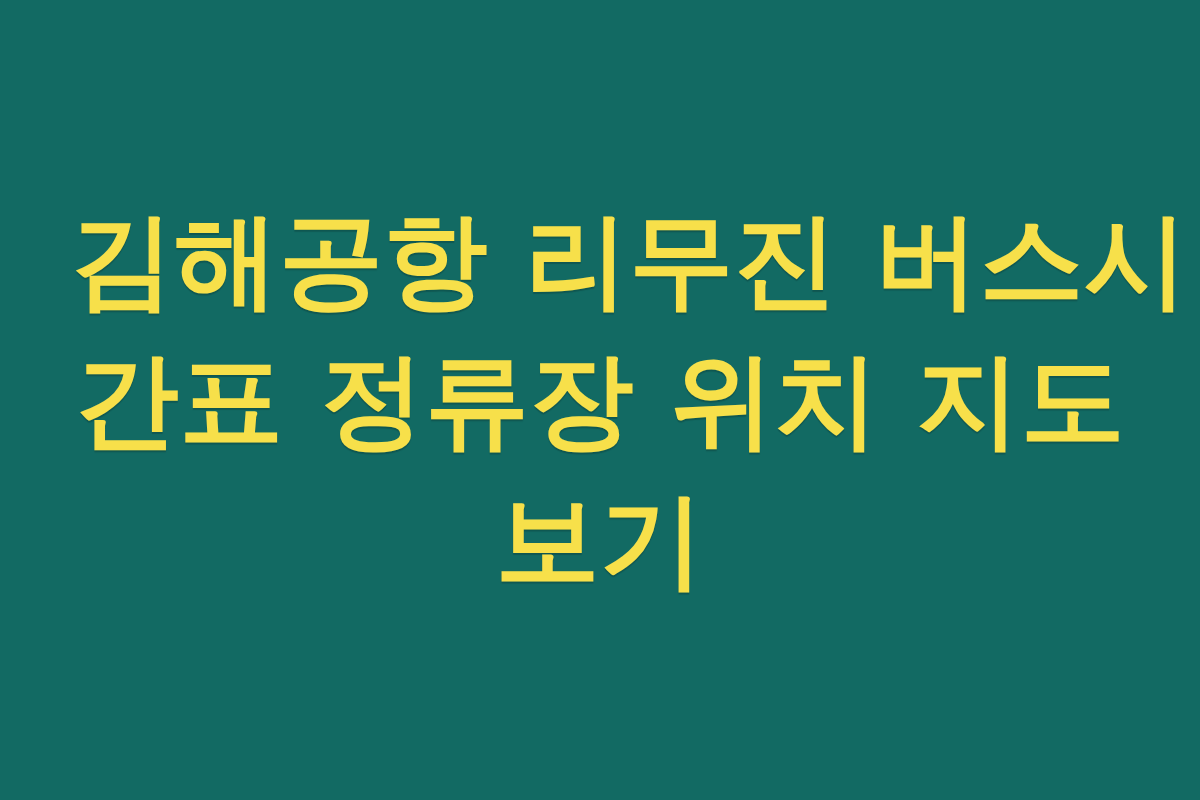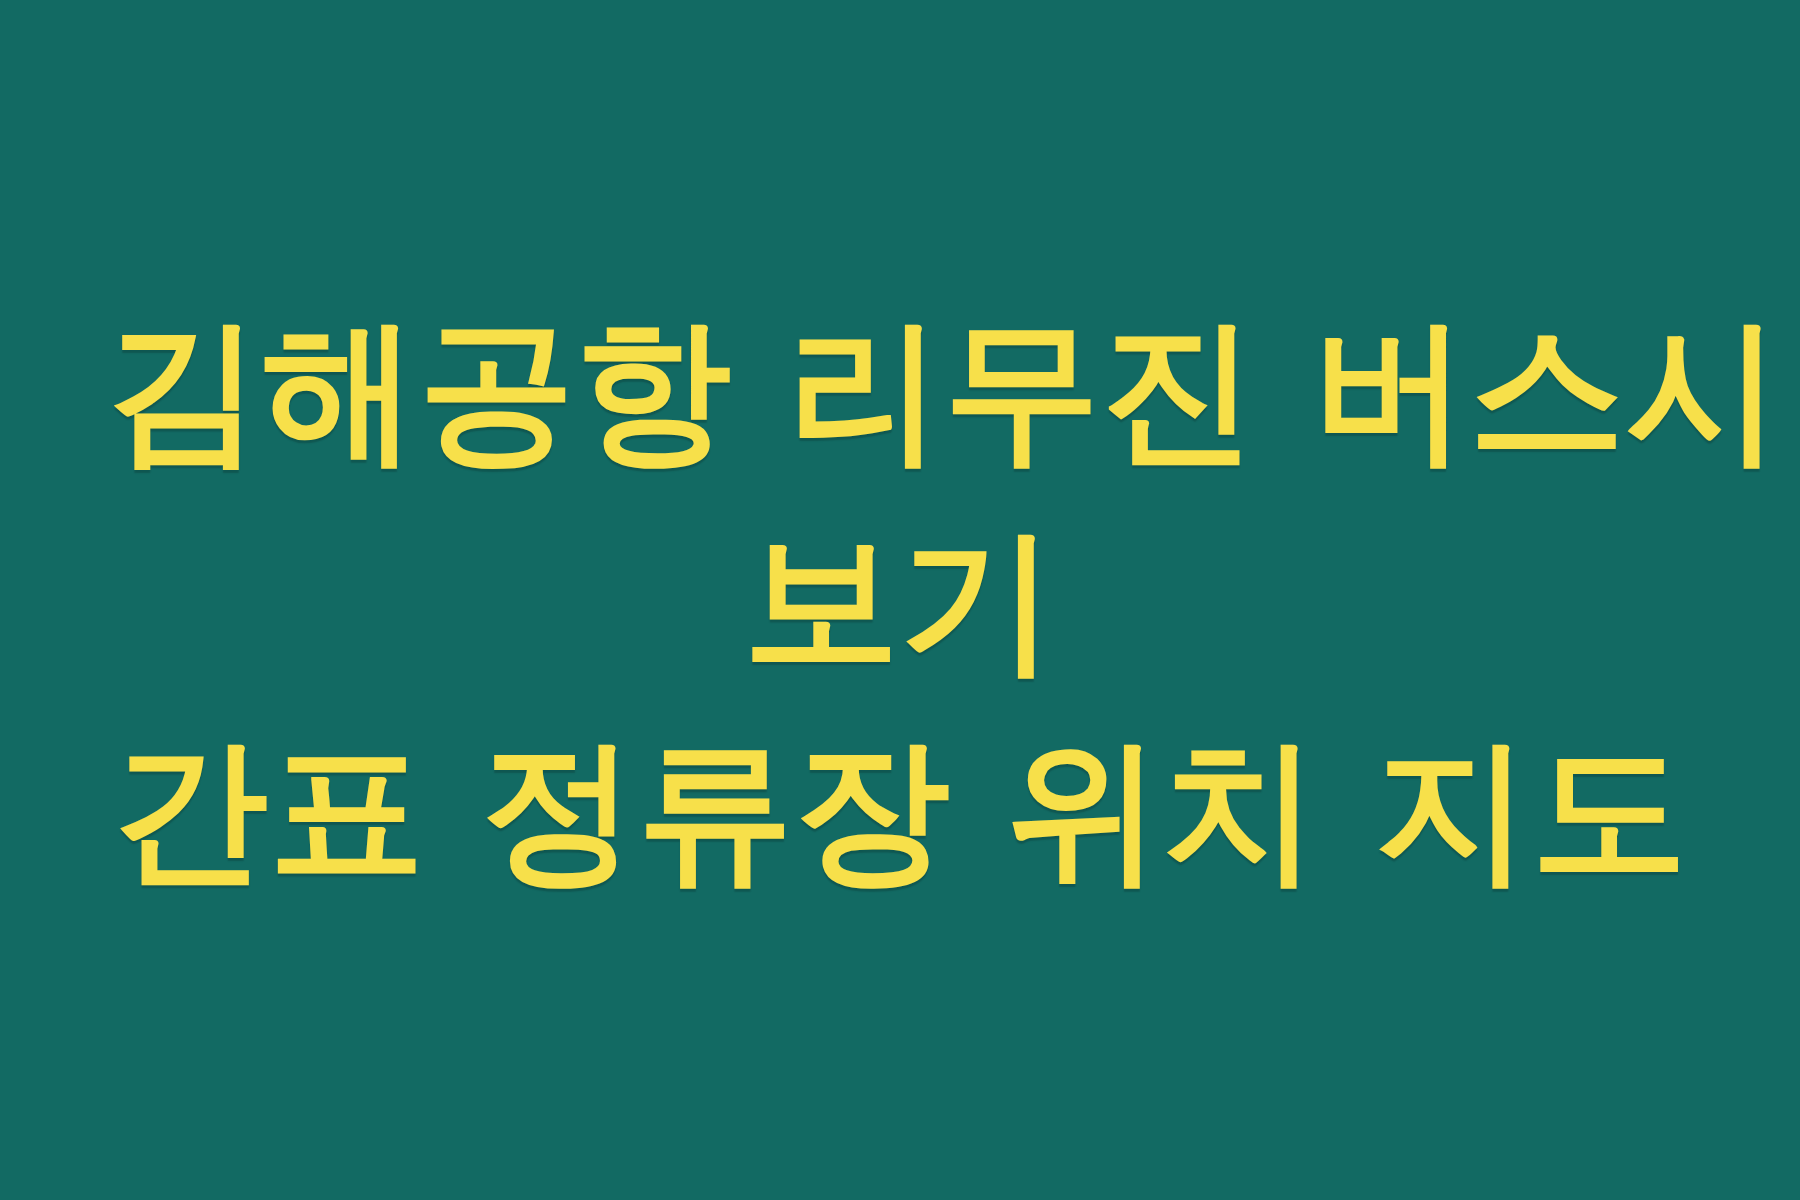--- a/index.html
+++ b/index.html
@@ -48,17 +48,17 @@
     white-space: nowrap;
   }
 </style>
 </head>
 <body>
 
 <div id="title-card" style="background: rgb(18, 106, 99);">
 
   <h1 id="headline" style="color: rgb(247, 224, 74);">
     <span class="line">김해공항 리무진 버스시</span>
+    <span class="line">간표 정류장 위치 지도</span>
     <span class="line">보기</span>
-    <span class="line">간표 정류장 위치 지도</span>
   </h1>
 
 </div>
 
 </body></html>

